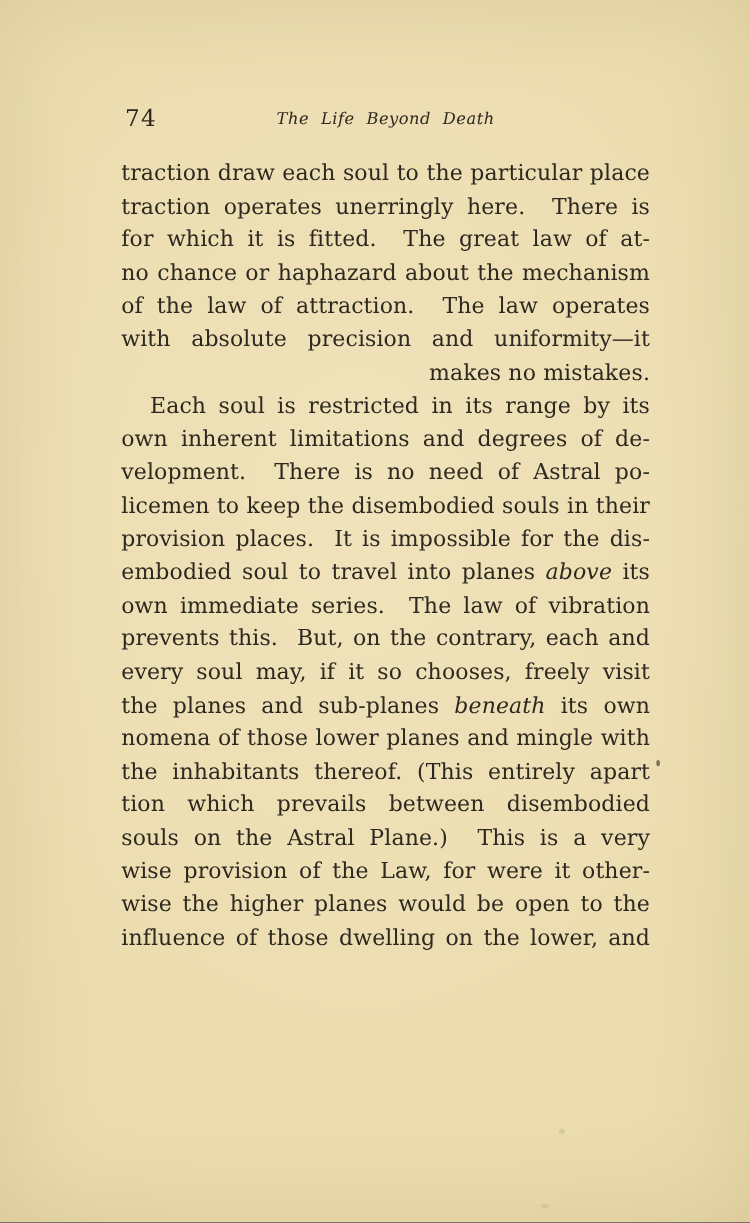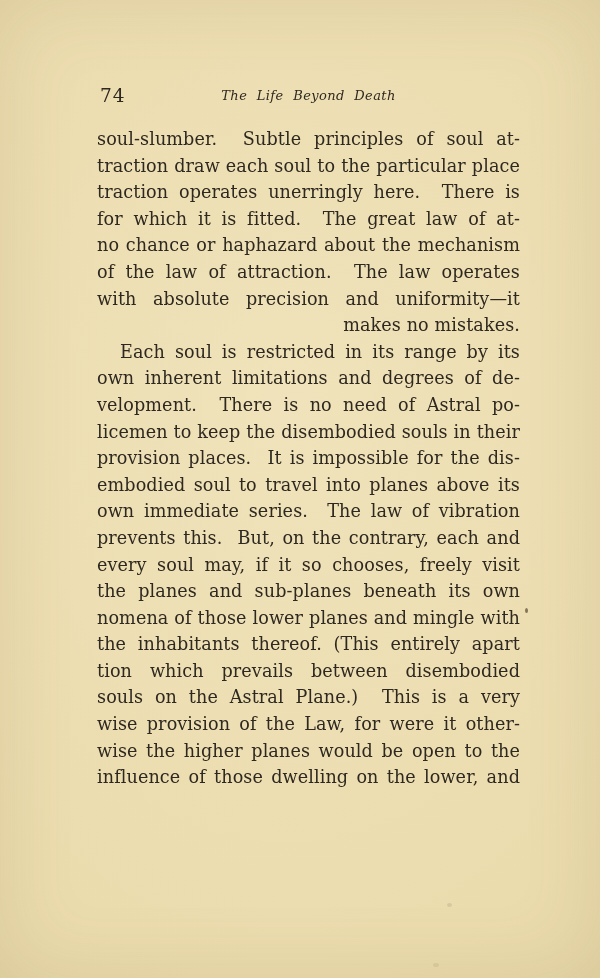--- a/index.html
+++ b/index.html
@@ -59,20 +59,21 @@
     text-align: right;
   }
   .line.j {
     text-align: justify;
     text-align-last: justify;
   }
   .line.indent {
     text-indent: 23px;
   }
   .it {
+    font-style: italic;
   }
   .paper-speck {
     position: absolute;
     border-radius: 50%;
     background: #5f5236;
   }
   .speck-1 { left: 525px; top: 608px; width: 3px; height: 5px; opacity: 0.75; }
   .speck-2 { left: 447px; top: 903px; width: 5px; height: 4px; opacity: 0.14; }
   .speck-3 { left: 433px; top: 963px; width: 6px; height: 4px; opacity: 0.10; }
 </style>
@@ -80,21 +81,20 @@
 <body>
 
 <div class="page">
 
   <div class="page-header">
     <span class="page-number">74</span>
     <span class="running-title">The Life Beyond Death</span>
   </div>
 
   <div class="text-block">
-      <div class="line j"><span>soul-slumber.  Subtle principles of soul at-</span></div>
       <div class="line j"><span>traction draw each soul to the particular place</span></div>
       <div class="line j"><span>traction operates unerringly here.  There is</span></div>
       <div class="line j"><span>for which it is fitted.  The great law of at-</span></div>
       <div class="line j"><span>no chance or haphazard about the mechanism</span></div>
       <div class="line j"><span>of the law of attraction.  The law operates</span></div>
       <div class="line j"><span>with absolute precision and uniformity—it</span></div>
       <div class="line"><span>makes no mistakes.</span></div>
       <div class="line j indent"><span>Each soul is restricted in its range by its</span></div>
       <div class="line j"><span>own inherent limitations and degrees of de-</span></div>
       <div class="line j"><span>velopment.  There is no need of Astral po-</span></div>

